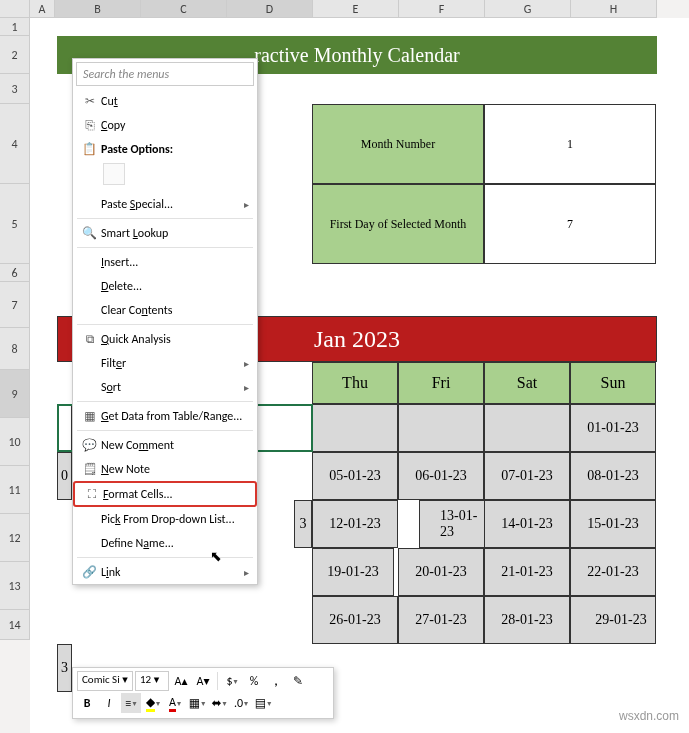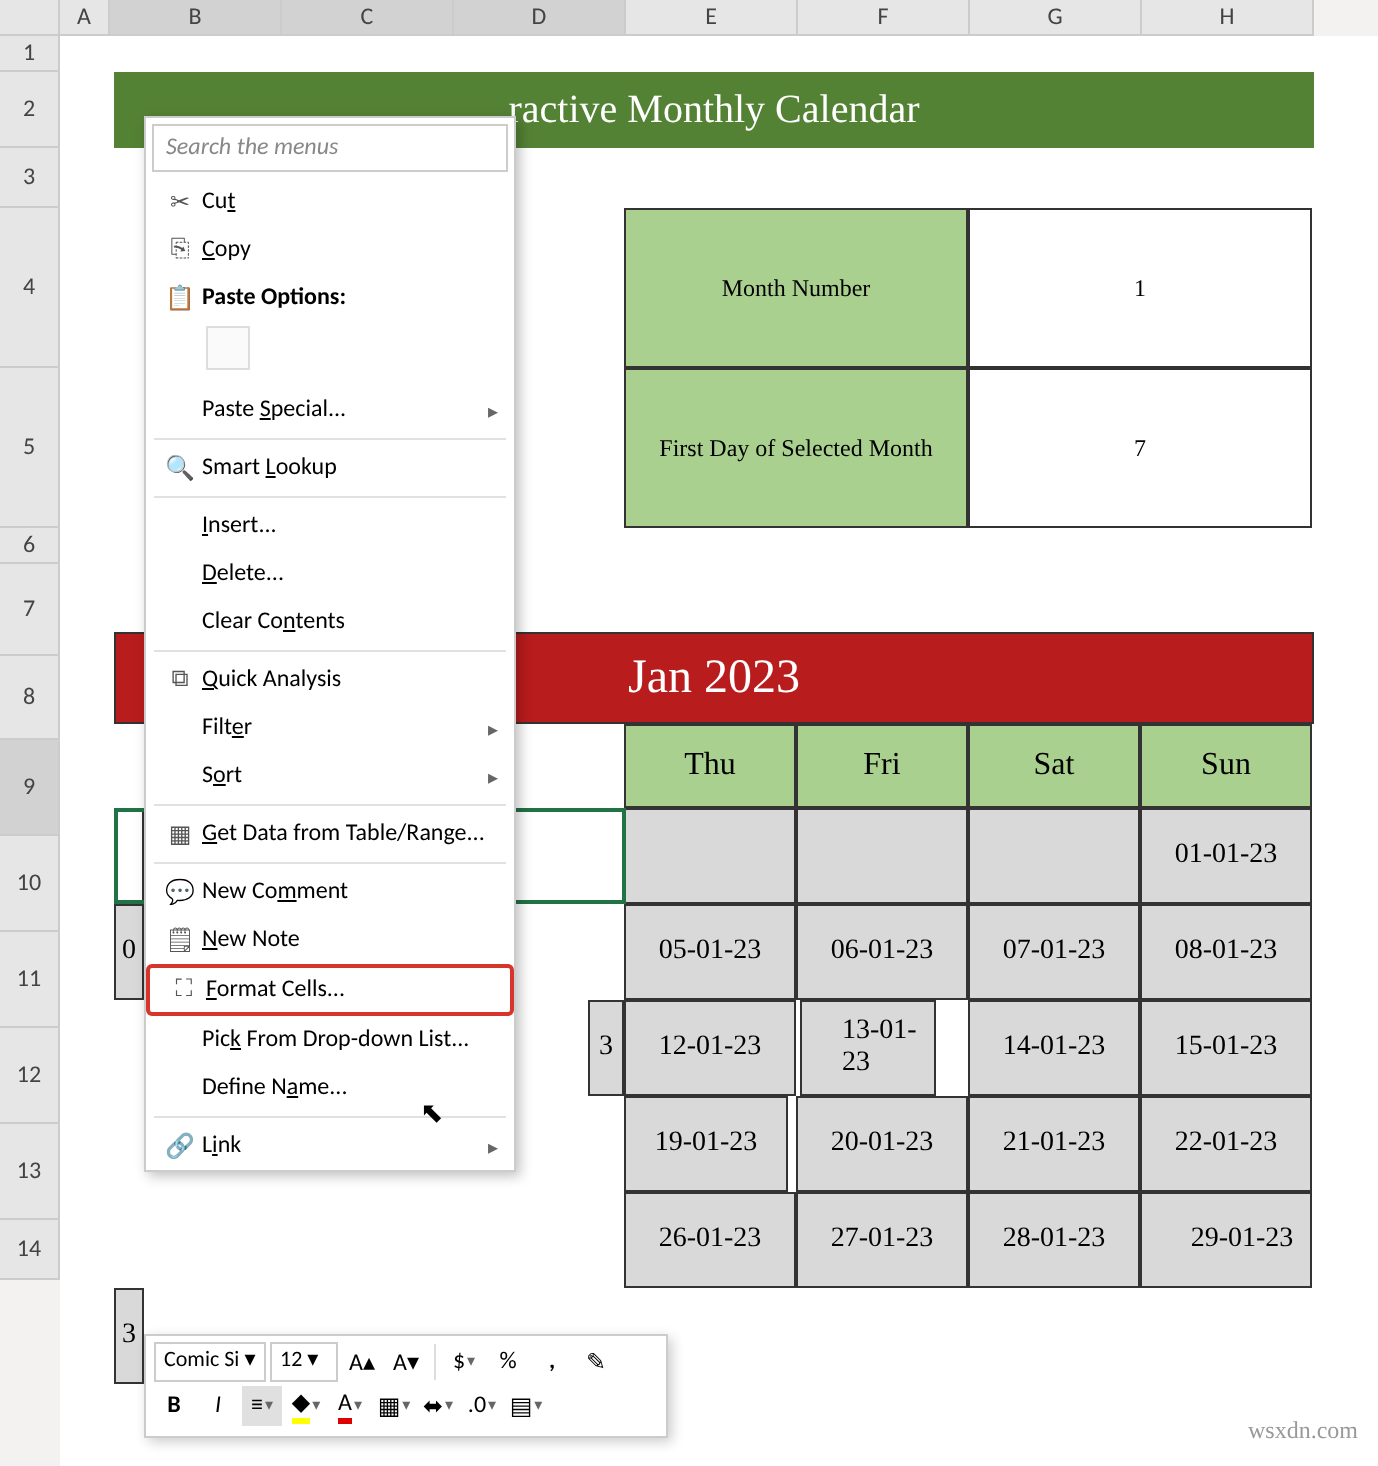--- a/index.html
+++ b/index.html
@@ -48,21 +48,21 @@
     .cursor { position:absolute; top:548px; left:210px; z-index:12; pointer-events:none; font-size:14px; }
     
     
     .mini-toolbar { position:absolute; top:667px; left:72px; width:262px; background:#fff; border:1px solid #ccc; box-shadow:2px 2px 6px rgba(0,0,0,0.2); padding:3px 4px; z-index:9; font-size:12px;}
     .mt-row { display:flex; align-items:center; gap:2px; margin-bottom:2px;}
     .mt-sel { border:1px solid #ccc; padding:1px 4px; font-size:11px; height:20px; display:flex; align-items:flex-start;}
     .mt-btn { width:20px; height:20px; display:flex; align-items:center; justify-content:center; border:1px solid transparent; }
     .mt-sep { width:1px; height:18px; background:#ddd; margin:0 2px;}
     .mt-drop::after { content:'▾'; font-size:8px; margin-left:1px; color:#666;}
     
-    .watermark { position:absolute; bottom:10px; right:10px; color:#999; font-size:12px; z-index:20; font-family:Liberation Serif, serif;}
+    .watermark { position:absolute; bottom:10px; right:10px; color:#999; font-size:12px; z-index:20; font-family:Liberation Sans, sans-serif;}
   </style>
 </head>
 <body>
 
 <div class="sheet-container">
   <div class="corner"></div>
   <div class="col-headers" id="colH">
       <div class="col-header" style="width: 25px;">A</div>
       <div class="col-header sel" style="width: 86px;">B</div>
       <div class="col-header sel" style="width: 86px;">C</div>
@@ -112,21 +112,21 @@
   <div id="calGrid">
       <div class="cal-cell" style="top: 404px; left: 312px; width: 86px;"></div>
       <div class="cal-cell" style="top: 404px; left: 398px; width: 86px;"></div>
       <div class="cal-cell" style="top: 404px; left: 484px; width: 86px;"></div>
       <div class="cal-cell" style="top: 404px; left: 570px; width: 86px;">01-01-23</div>
       <div class="cal-cell" style="top: 452px; left: 312px; width: 86px;">05-01-23</div>
       <div class="cal-cell" style="top: 452px; left: 398px; width: 86px;">06-01-23</div>
       <div class="cal-cell" style="top: 452px; left: 484px; width: 86px;">07-01-23</div>
       <div class="cal-cell" style="top: 452px; left: 570px; width: 86px;">08-01-23</div>
       <div class="cal-cell" style="top: 500px; left: 312px; width: 86px;">12-01-23</div>
-      <div class="cal-cell" style="top: 500px; left: 400px; width: 68px; padding-left: 20px;">13-01-23</div>
+      <div class="cal-cell" style="top: 500px; left: 419px; width: 68px; padding-left: 20px;">13-01-23</div>
       <div class="cal-cell" style="top: 500px; left: 484px; width: 86px;">14-01-23</div>
       <div class="cal-cell" style="top: 500px; left: 570px; width: 86px;">15-01-23</div>
       <div class="cal-cell" style="top: 548px; left: 312px; width: 82px;">19-01-23</div>
       <div class="cal-cell" style="top: 548px; left: 398px; width: 86px;">20-01-23</div>
       <div class="cal-cell" style="top: 548px; left: 484px; width: 86px;">21-01-23</div>
       <div class="cal-cell" style="top: 548px; left: 570px; width: 86px;">22-01-23</div>
       <div class="cal-cell" style="top: 596px; left: 312px; width: 86px;">26-01-23</div>
       <div class="cal-cell" style="top: 596px; left: 398px; width: 86px;">27-01-23</div>
       <div class="cal-cell" style="top: 596px; left: 484px; width: 86px;">28-01-23</div>
       <div class="cal-cell" style="top: 596px; left: 570px; width: 86px; padding-left: 16px;">29-01-23</div>

